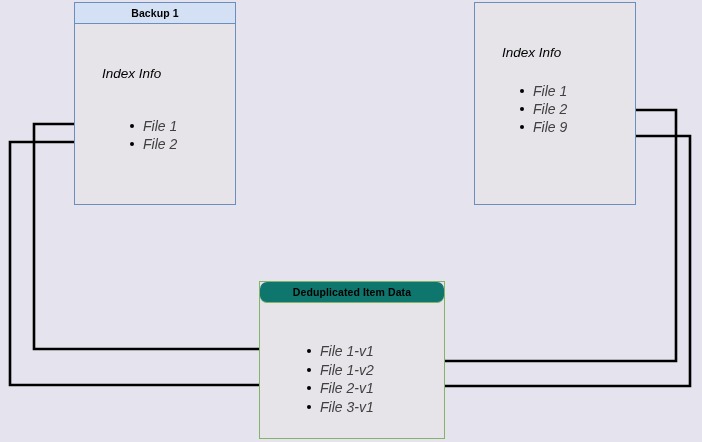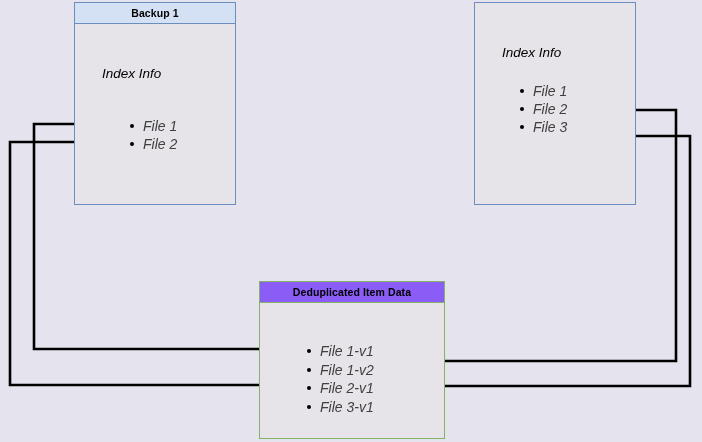--- a/index.html
+++ b/index.html
@@ -42,22 +42,23 @@
     background: #d4e1f5;
     border-bottom: 1px solid #6c8ebf;
     font-size: 10.5px;
     font-weight: bold;
     color: #000000;
     text-align: center;
     line-height: 20px;
     letter-spacing: 0.1px;
   }
   .node.dedup .node-header {
-    background: #8b5cf6;
+    background: #0f766e;
     border-bottom-color: #82b366;
+    border-radius: 7px;
   }
   .node-body {
     position: relative;
     height: calc(100% - 21px);
     font-style: italic;
   }
   .index-label {
     position: absolute;
     font-size: 13.5px;
     color: #000000;
@@ -134,21 +135,21 @@
     <div class="node-body">
       <div class="index-label" style="left:27px; top:42px;">Index Info</div>
       <ul class="file-list" style="left:43px; top:79px;">
         <li>
           <span>File 1</span>
         </li>
         <li>
           <span>File 2</span>
         </li>
         <li>
-          <span>File 3</span>
+          <span>File 9</span>
         </li>
       </ul>
     </div>
   </div>
 
   <div class="node dedup" style="left:259px; top:281px; width:186px; height:158px;">
     <div class="node-header">Deduplicated Item Data</div>
     <div class="node-body">
       <ul class="file-list dedup-list" style="left:45px; top:39px;">
         <li>

